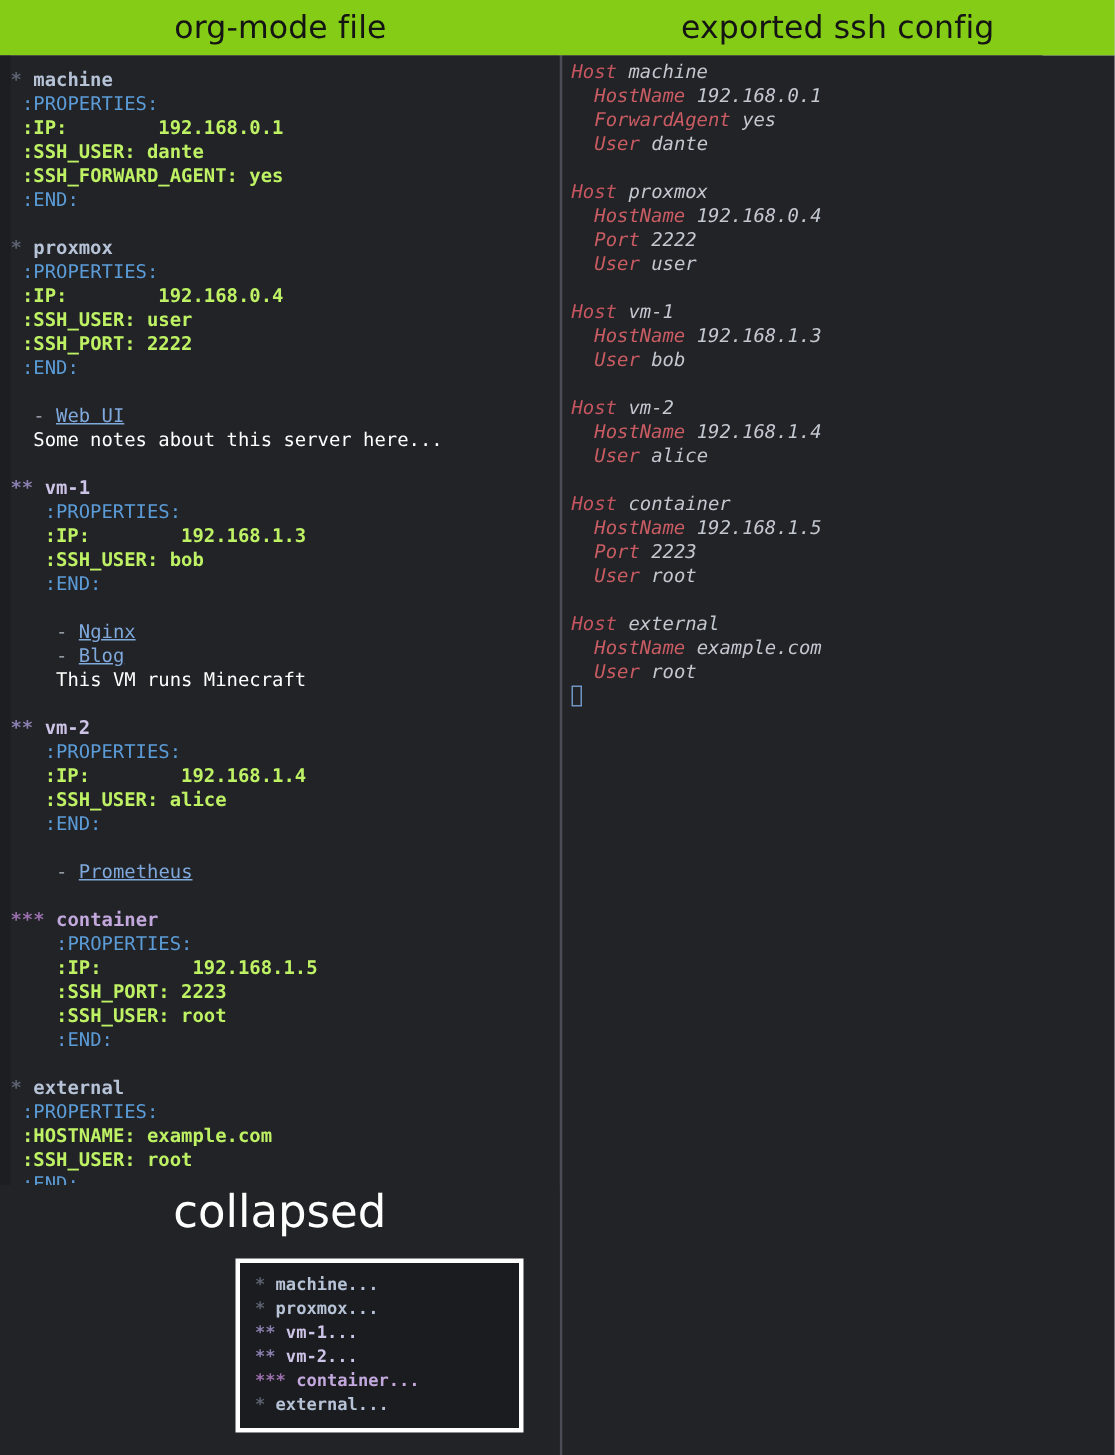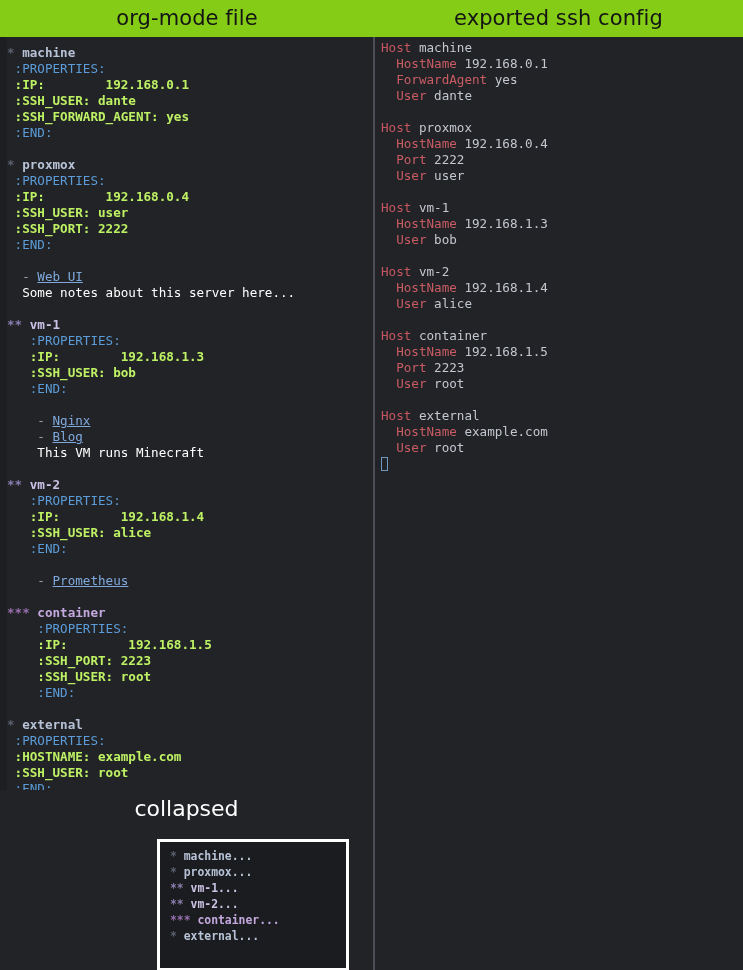--- a/index.html
+++ b/index.html
@@ -52,21 +52,21 @@
     overflow: hidden;
     background: #222327;
   }
   #pane-org   { width: 373px; }
   #pane-divider {
     width: 2px;
     height: 100%;
     background: #4a4d55;
     flex: 0 0 2px;
   }
-  #pane-ssh   { width: 320px; }
+  #pane-ssh   { width: 320px; font-style: italic; }
 
   
   .fringe {
     position: absolute;
     top: 0; left: 0;
     width: 7px;
     height: 100%;
     background: #1d1e21;
   }
 
@@ -130,31 +130,31 @@
     width: 373px;
     height: 180px;
     background: #222327;
   }
   #collapsed-title {
     position: absolute;
     top: 0; left: 0;
     width: 373px;
     text-align: center;
     font-family: "DejaVu Sans", "Liberation Sans", sans-serif;
-    font-size: 22px;
+    font-size: 30px;
     color: #ffffff;
     line-height: 38px;
     white-space: nowrap;
   }
   #collapsed-box {
     position: absolute;
     left: 157px;
     top: 49px;
     width: 192px;
-    height: 132px;
+    height: 116px;
     border: 3px solid #ffffff;
     background: #1b1c1f;
     box-sizing: border-box;
     padding: 6px 0 0 10px;
   }
   #collapsed-code {
     font-family: "DejaVu Sans Mono", "Liberation Mono", monospace;
     font-size: 11.4px;
     line-height: 16px;
     white-space: pre;

